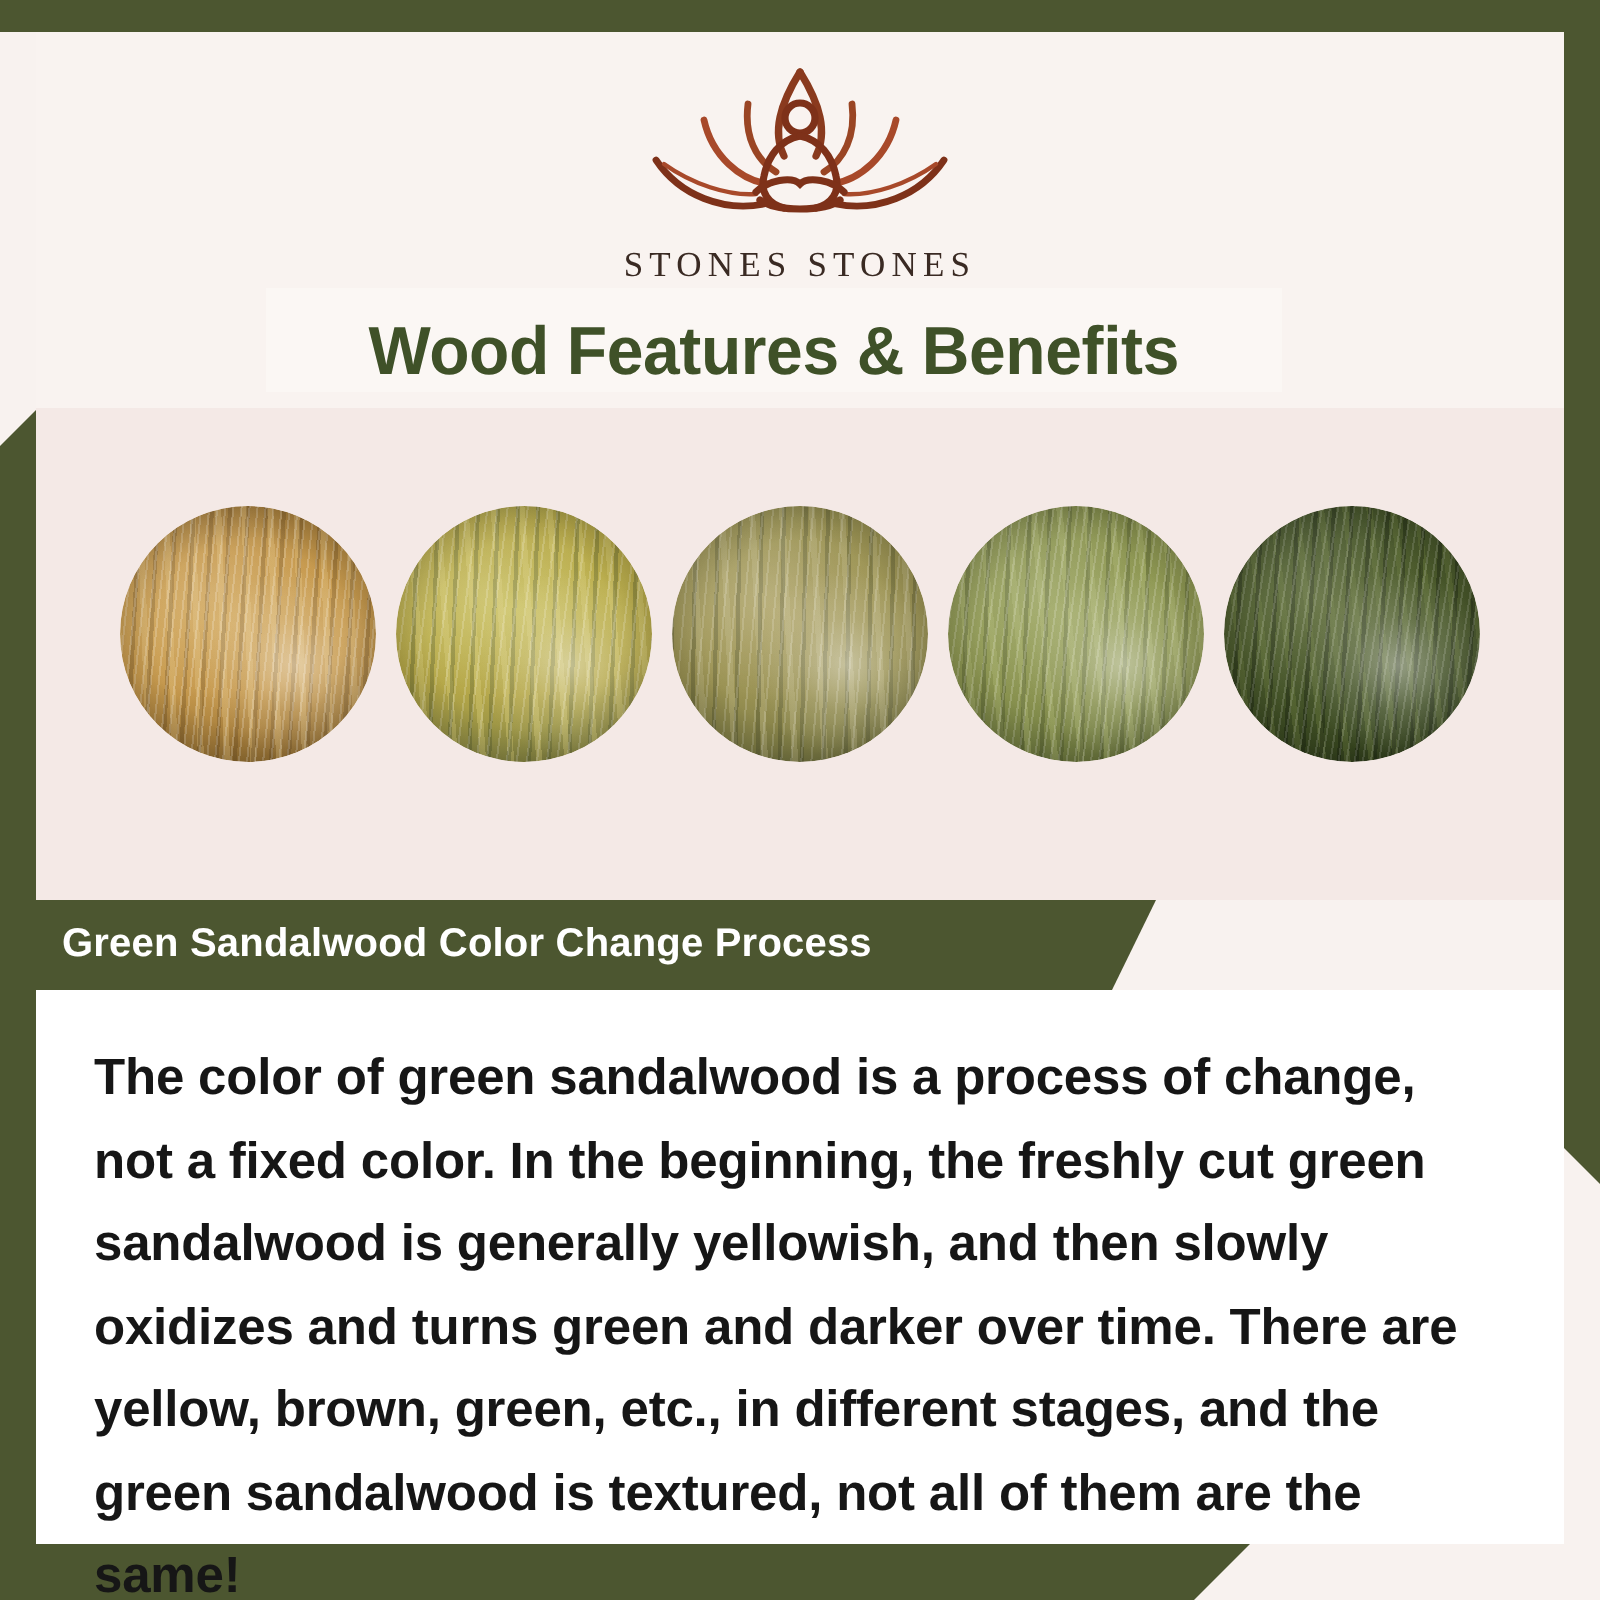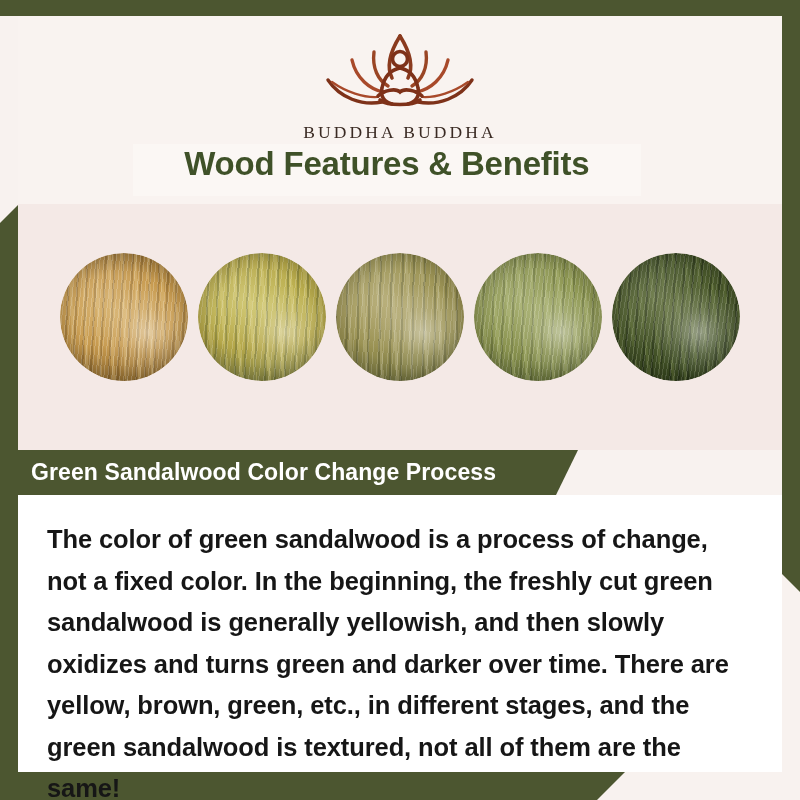--- a/index.html
+++ b/index.html
@@ -73,21 +73,21 @@
     font-weight: 400;
   }
 
   
   .title-band {
     position: absolute;
     left: 133px; top: 144px;
     width: 508px; height: 52px;
     background: #fbf7f4;
     display: flex;
-    align-items: flex-start;
+    align-items: flex-end;
     justify-content: center;
   }
   .title-text {
     font-family: "Liberation Sans Narrow", "Liberation Sans", sans-serif;
     font-weight: 700;
     font-size: 34px;
     color: #3f5128;
     letter-spacing: -0.2px;
     white-space: nowrap;
     transform: scaleX(0.97);
@@ -135,21 +135,21 @@
     left: 18px; top: 450px;
     width: 560px; height: 45px;
     background: #4c5630;
     clip-path: polygon(0 0, 100% 0, calc(100% - 22px) 100%, 0 100%);
     display: flex;
     align-items: center;
   }
   .section-banner-text {
     font-family: "Liberation Sans Narrow", "Liberation Sans", sans-serif;
     font-weight: 700;
-    font-size: 23px;
+    font-size: 20px;
     color: #ffffff;
     padding-left: 13px;
     white-space: nowrap;
     letter-spacing: 0.1px;
   }
 
   
   .body-card {
     position: absolute;
     left: 18px; top: 495px;
@@ -199,21 +199,21 @@
         </g>
 
         <g fill="none" stroke="#7e3119" stroke-width="3.6" stroke-linecap="round">
           <circle cx="88" cy="33" r="7.5"></circle>
           <path d="M88 42 C 78 44, 72 52, 70 62 C 68 70, 72 76, 80 78"></path>
           <path d="M88 42 C 98 44, 104 52, 106 62 C 108 70, 104 76, 96 78"></path>
           <path d="M66 70 C 72 64, 84 62, 88 66 C 92 62, 104 64, 110 70"></path>
           <path d="M68 74 C 76 80, 100 80, 108 74"></path>
         </g>
       </svg>
-      <div class="logo-word">BUDDHA BUDDHA</div>
+      <div class="logo-word">STONES STONES</div>
     </div>
   </div>
 
   <div class="title-band">
     <div class="title-text">Wood Features &amp; Benefits</div>
   </div>
 
   <div class="bead-strip">
     <div class="bead-row">
 

